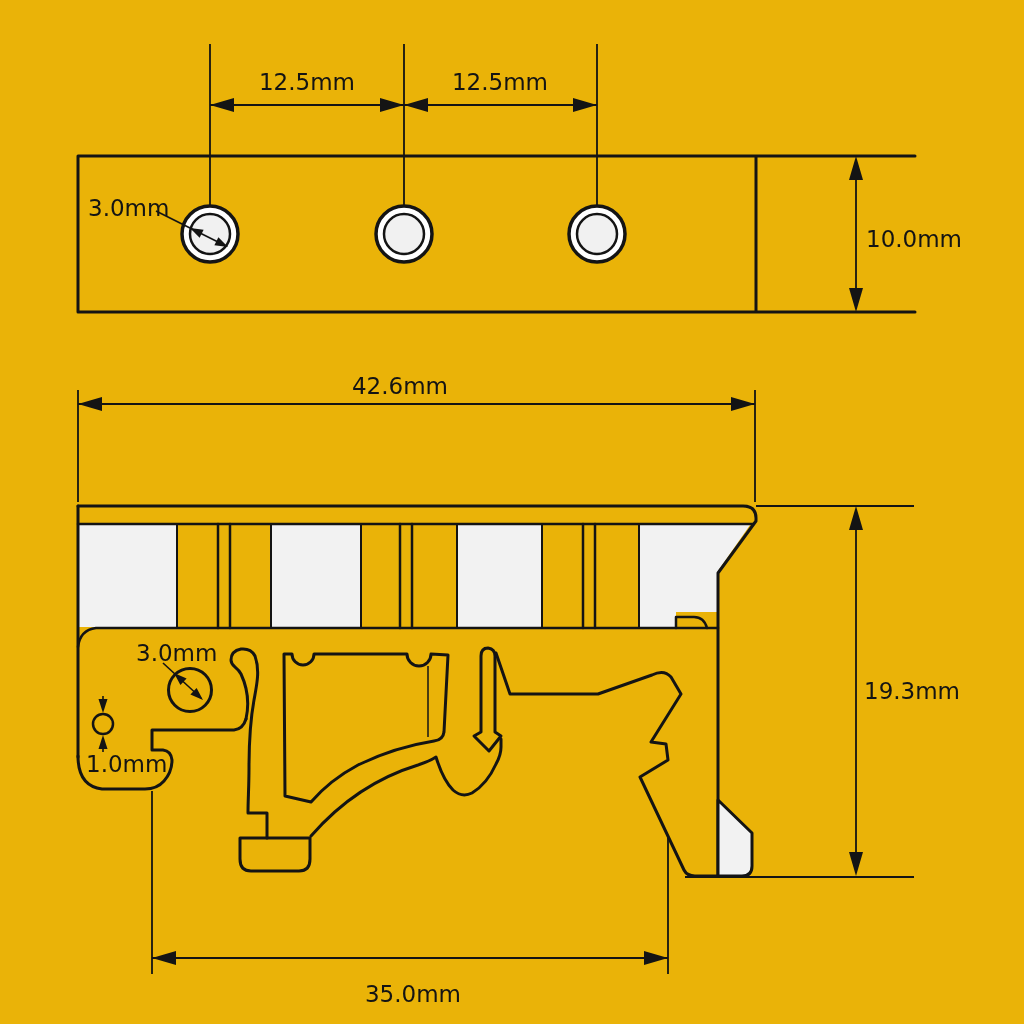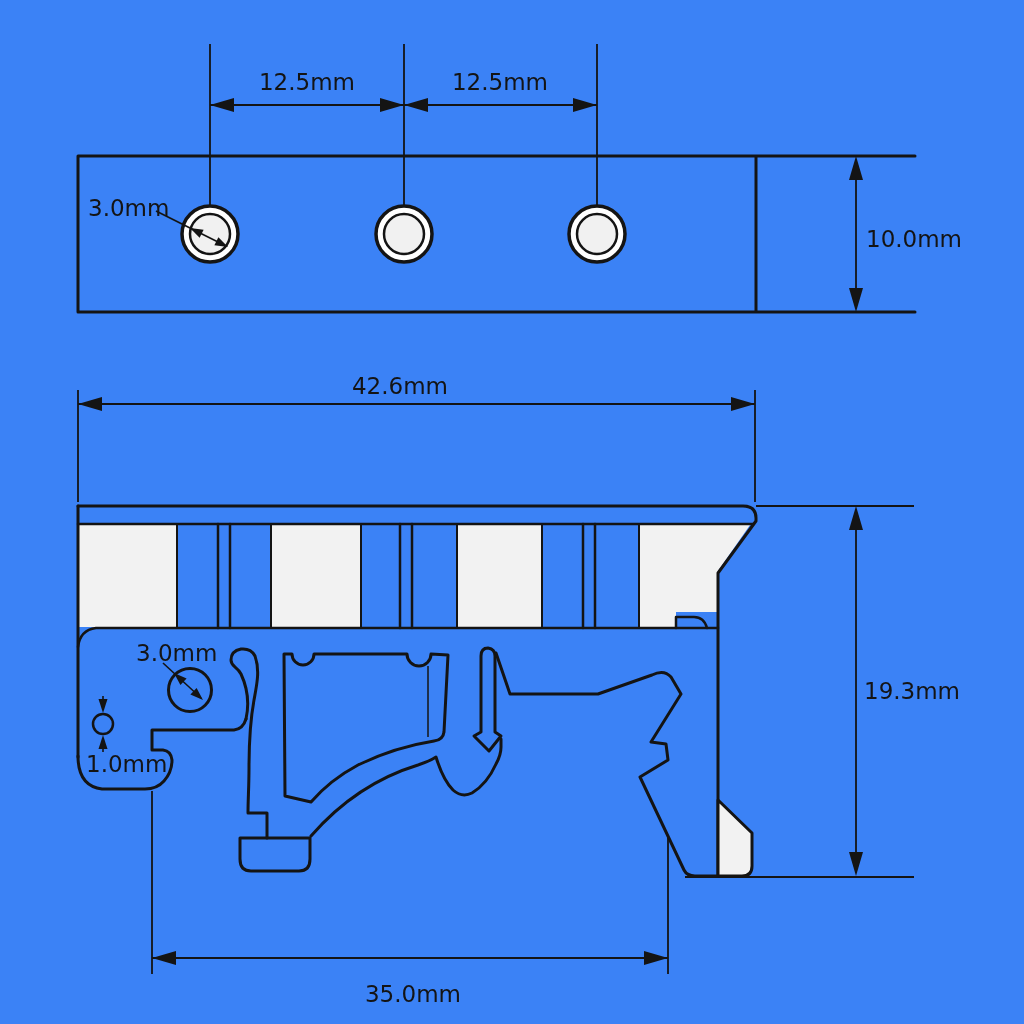--- a/index.html
+++ b/index.html
@@ -6,21 +6,21 @@
     margin: 0;
     padding: 0;
     background: #ffffff;
     width: 1024px;
     height: 1024px;
     overflow: hidden;
   }
   .stage {
     width: 1024px;
     height: 1024px;
-    background: #3b82f6;
+    background: #eab308;
     position: relative;
   }
   svg { display: block; }
   .dim-text {
     font-family: "DejaVu Sans", "Liberation Sans", sans-serif;
     font-size: 23px;
     fill: #141414;
   }
   .outline  { fill: none; stroke: #141414; stroke-width: 3;   stroke-linejoin: round; stroke-linecap: round; }
   .outline2 { fill: none; stroke: #141414; stroke-width: 2.5; stroke-linejoin: round; stroke-linecap: round; }

